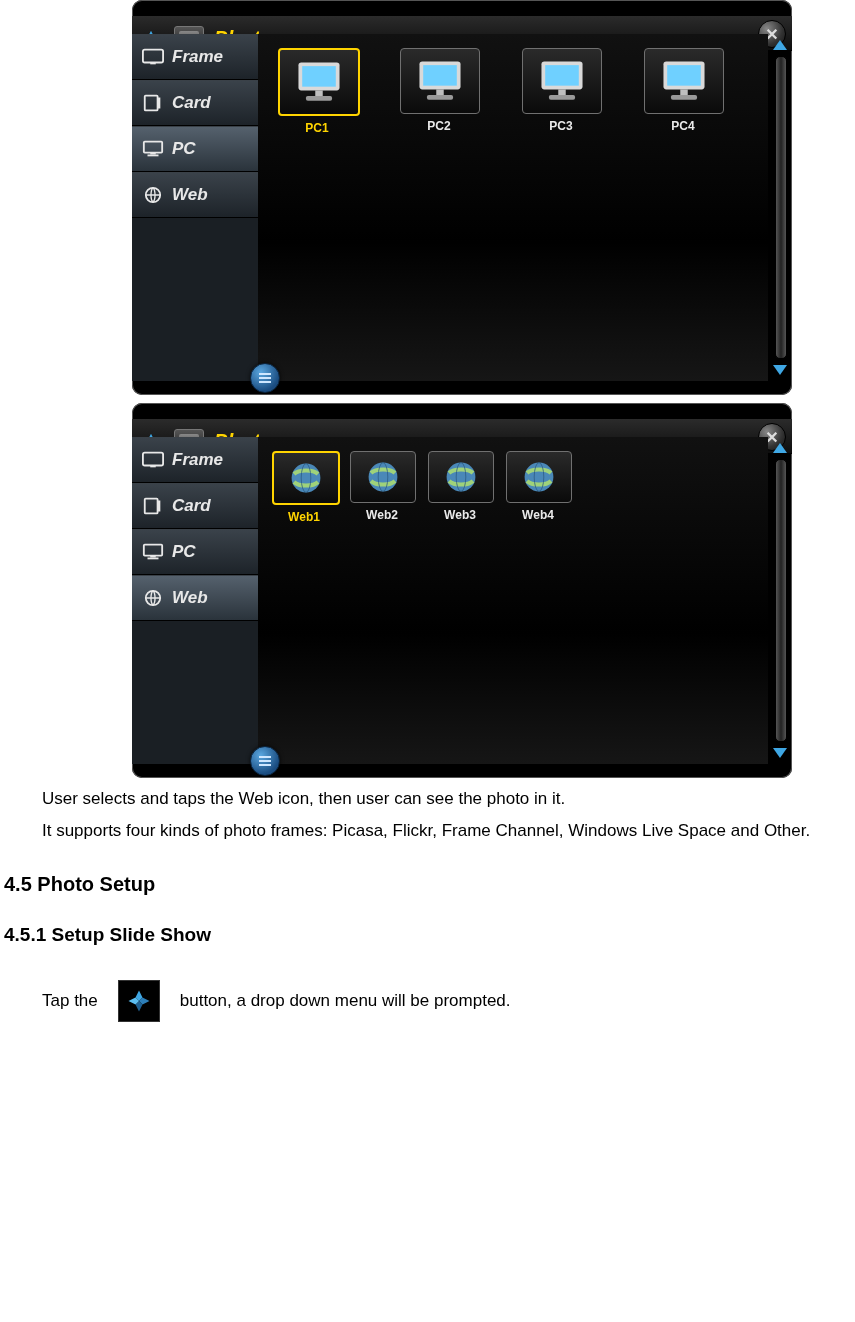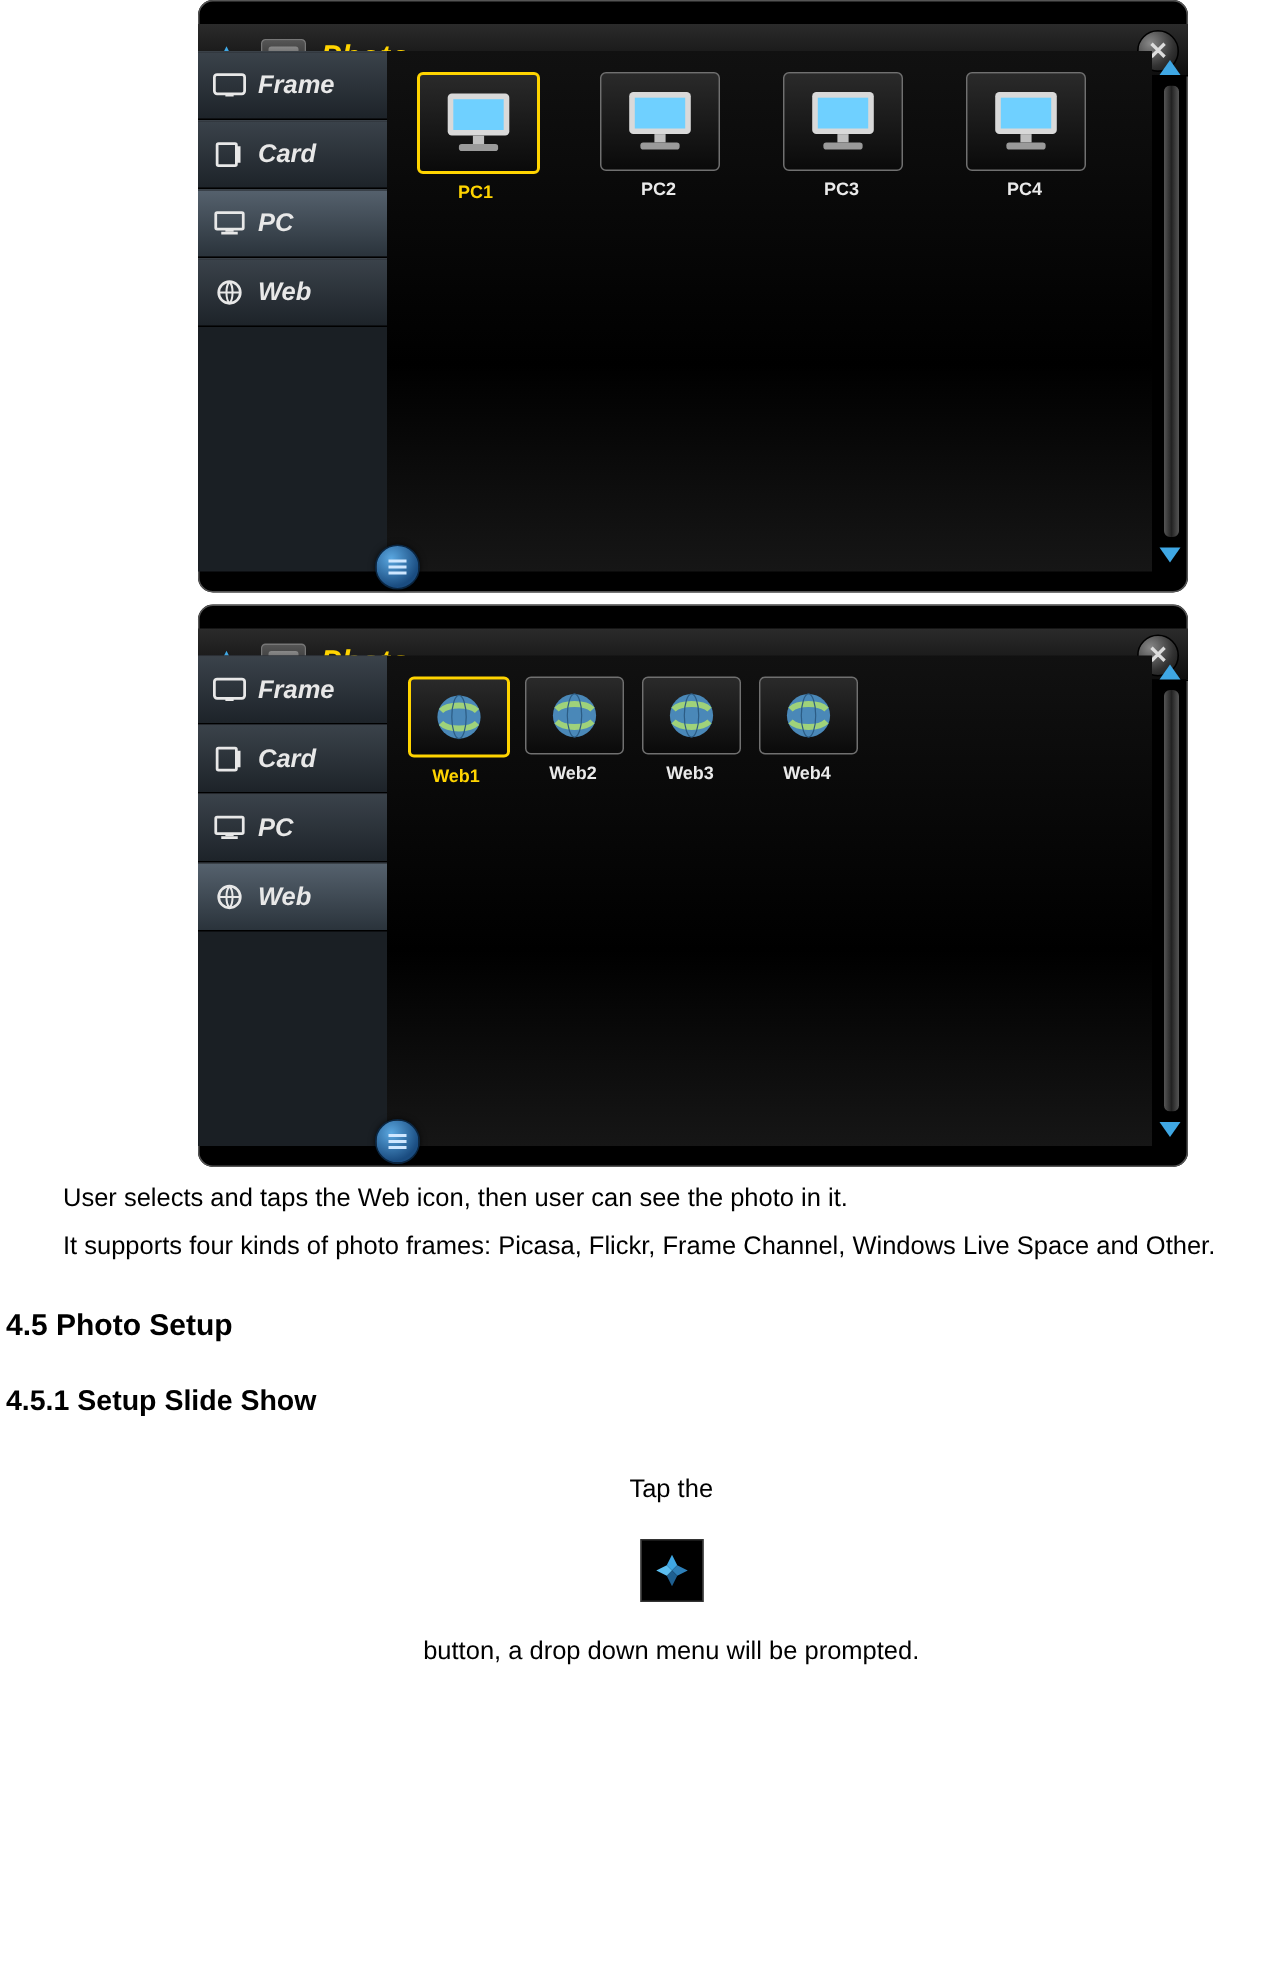--- a/index.html
+++ b/index.html
@@ -28,21 +28,20 @@
     margin: 0 0 6px 40px;
     line-height: 1.55;
   }
   .inline-para {
     font-size: 17px;
     margin: 34px 0 0 40px;
     line-height: 1.55;
     display: flex;
     align-items: center;
     gap: 20px;
-    flex-direction: column;
   }
 
   
   .device {
     width: 660px;
     height: 375px;
     margin-left: 130px;
     position: relative;
     background: #000;
     border-radius: 10px;

